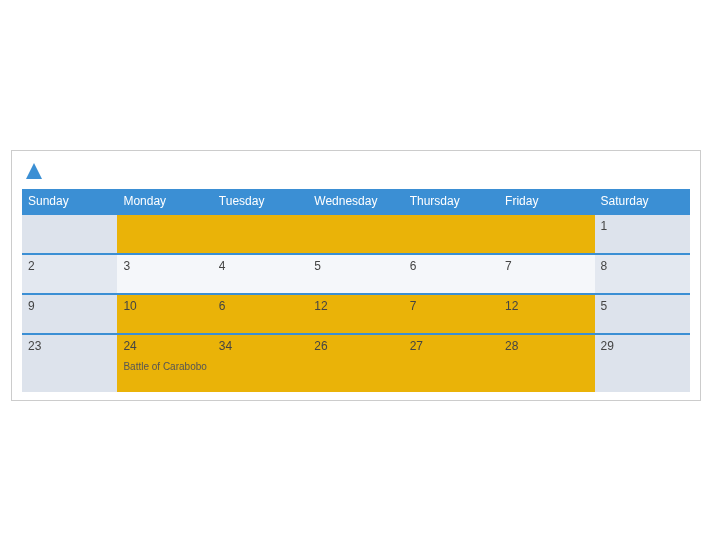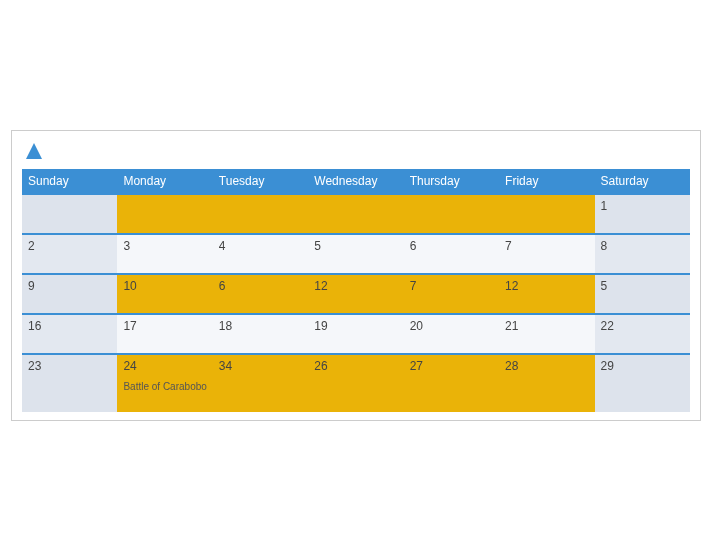--- a/index.html
+++ b/index.html
@@ -203,43 +203,20 @@
           <td>
             <span class="day-number">7</span>
           </td>
           <td>
             <span class="day-number">12</span>
           </td>
           <td class="saturday-col">
             <span class="day-number">5</span>
           </td>
         </tr>
-        <tr class="row-even">
-          <td class="sunday-col">
-            <span class="day-number">16</span>
-          </td>
-          <td>
-            <span class="day-number">17</span>
-          </td>
-          <td>
-            <span class="day-number">18</span>
-          </td>
-          <td>
-            <span class="day-number">19</span>
-          </td>
-          <td>
-            <span class="day-number">20</span>
-          </td>
-          <td>
-            <span class="day-number">21</span>
-          </td>
-          <td class="saturday-col">
-            <span class="day-number">22</span>
-          </td>
-        </tr>
         <tr class="row-odd">
           <td class="sunday-col">
             <span class="day-number">23</span>
           </td>
           <td>
             <span class="day-number">24</span>
             <span class="event-text">Battle of Carabobo</span>
           </td>
           <td>
             <span class="day-number">34</span>

